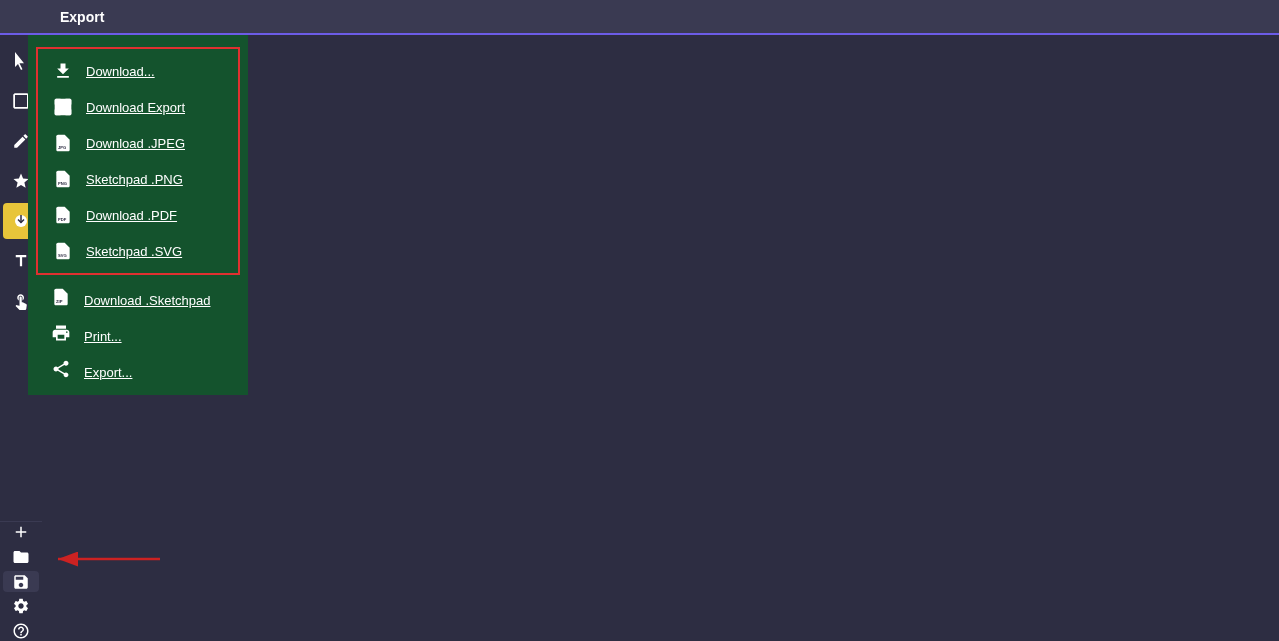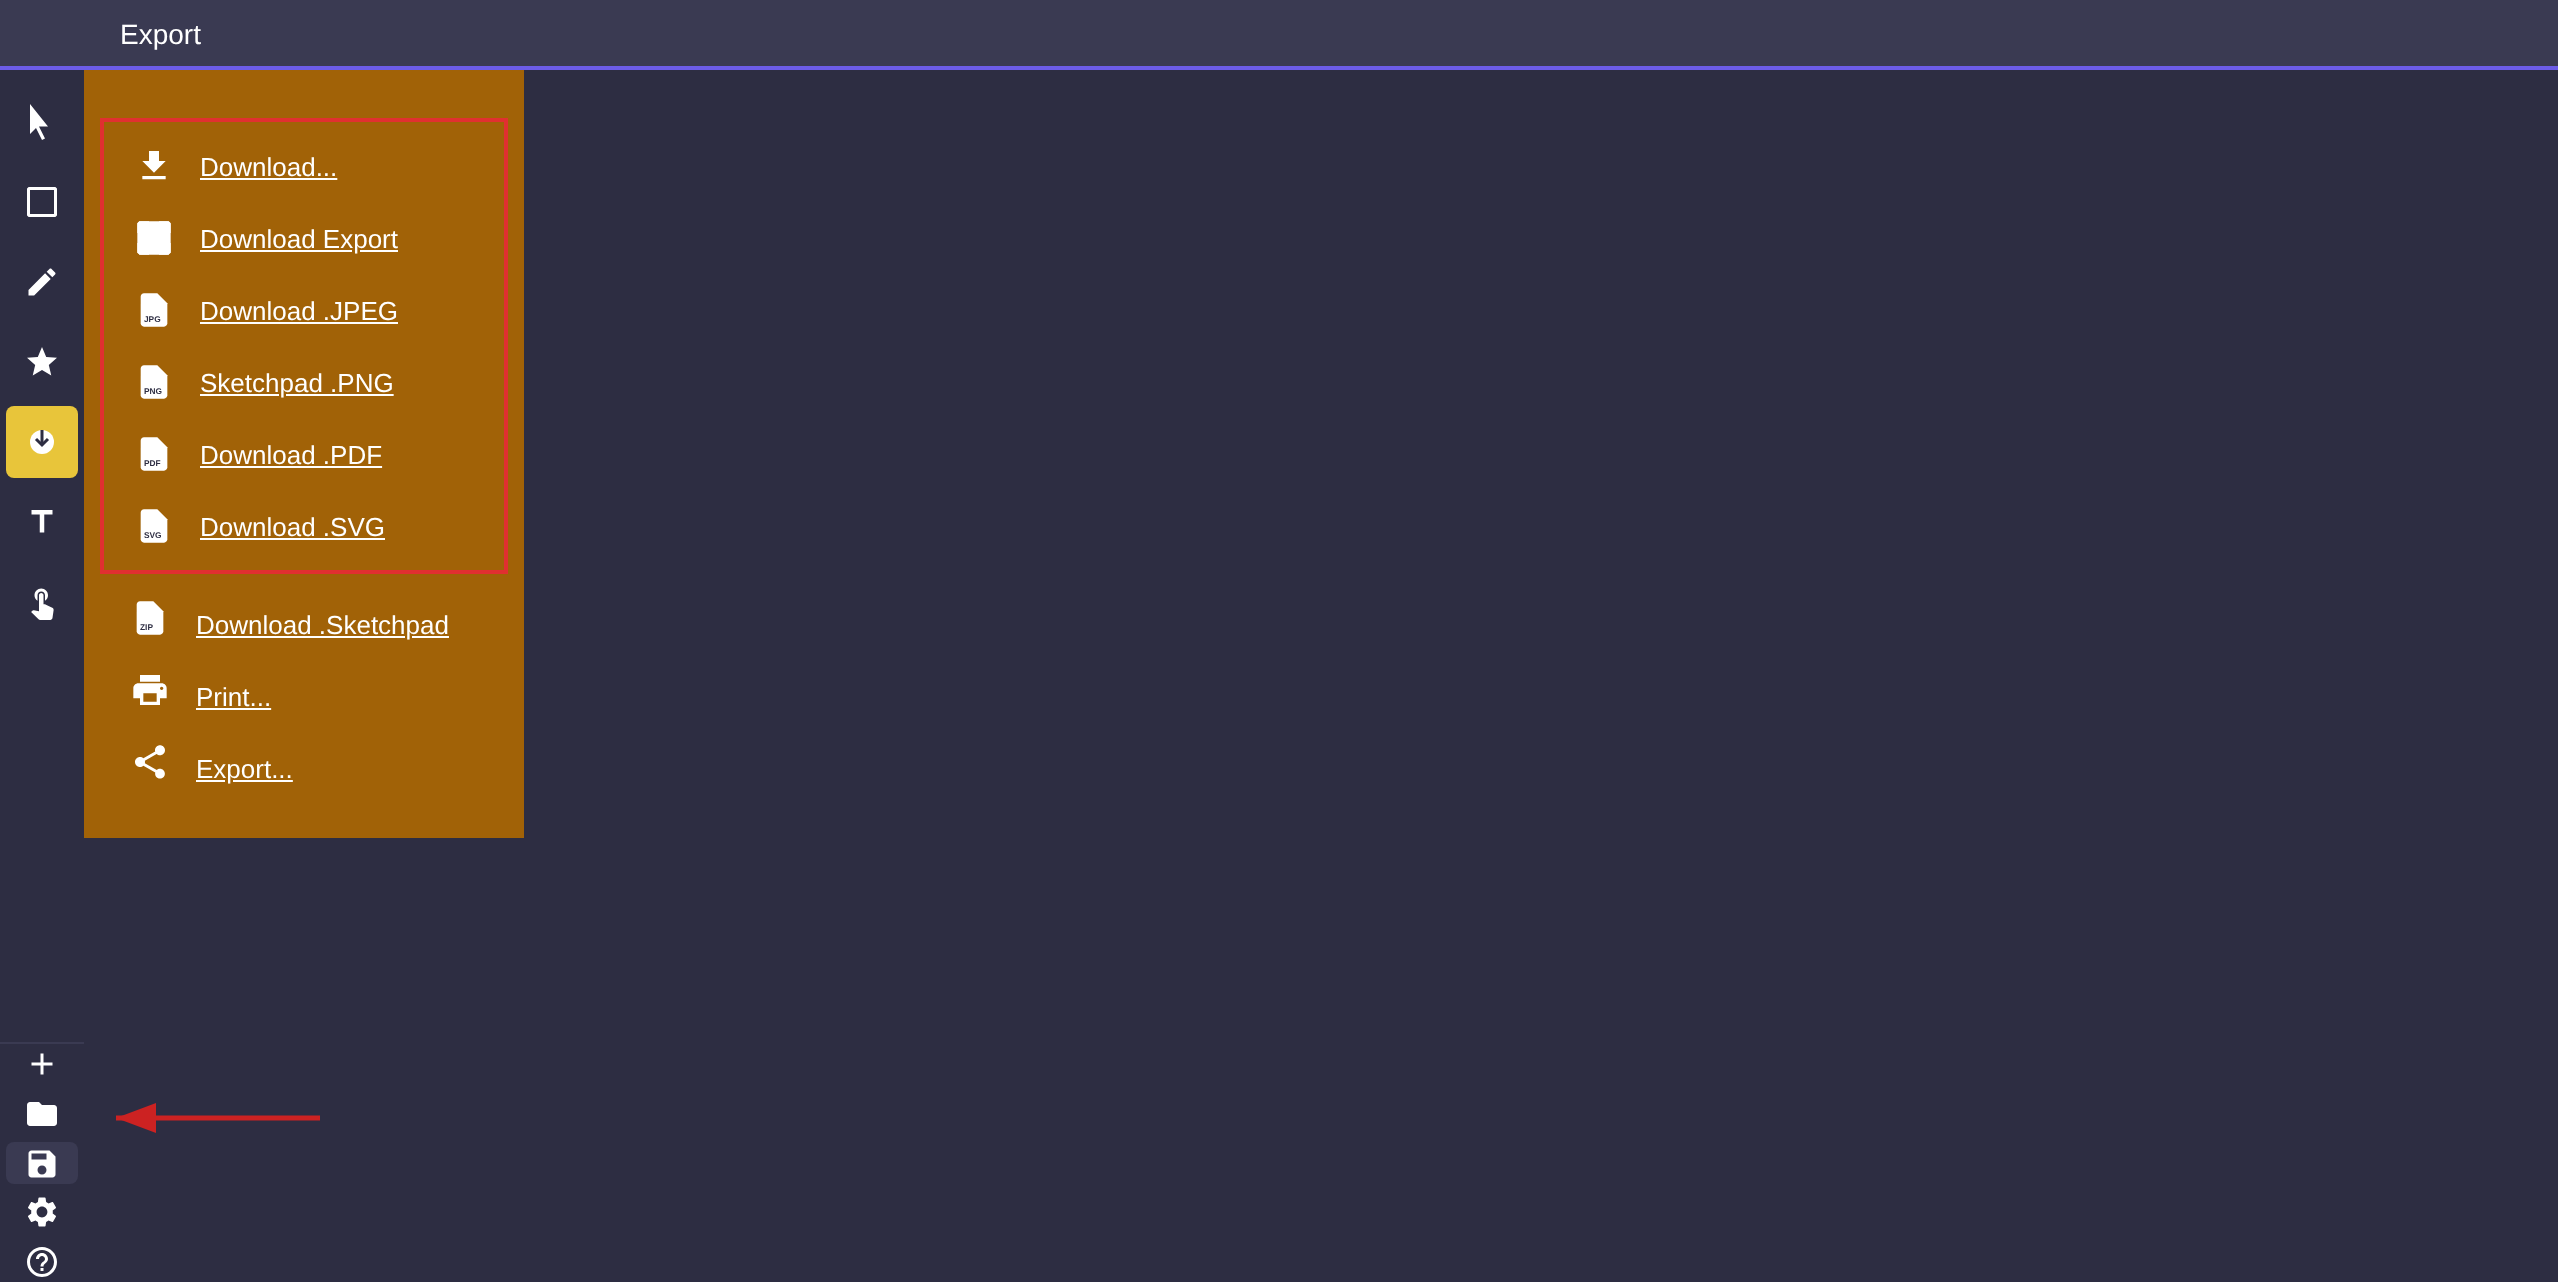--- a/index.html
+++ b/index.html
@@ -17,21 +17,21 @@
       background-color: #3a3a52;
       height: 35px;
       display: flex;
       align-items: center;
       padding-left: 60px;
       border-bottom: 2px solid #6c5ce7;
     }
     .top-bar-title {
       color: #ffffff;
       font-size: 14px;
-      font-weight: normal;
+      font-weight: bold;
     }
 
     
     .left-sidebar {
       position: absolute;
       top: 35px;
       left: 0;
       width: 42px;
       height: calc(641px - 35px - 120px);
       background-color: #2d2d42;
@@ -55,24 +55,24 @@
     }
     .sidebar-icon.active {
       background-color: #e8c53a;
       color: #2d2d42;
     }
 
     
     .export-panel {
       position: absolute;
       top: 35px;
-      left: 42px;
+      left: 28px;
       width: 220px;
-      background-color: #a16207;
-      padding: 20px 0;
+      background-color: #14532d;
+      padding: 8px 0;
     }
 
     .export-section-highlighted {
       border: 2px solid #e03030;
       margin: 4px 8px;
       padding: 4px 0;
     }
 
     .export-item {
       display: flex;
@@ -258,21 +258,21 @@
       <span>Download .PDF</span>
     </div>
 
     <div class="export-item">
       <div class="icon-box">
         <svg width="20" height="20" viewBox="0 0 24 24">
             <path d="M14 2H6c-1.1 0-2 .9-2 2v16c0 1.1.9 2 2 2h12c1.1 0 2-.9 2-2V8l-6-6z"></path>
             <text x="6" y="19" font-size="5" fill="#2d2d42" font-family="Arial" font-weight="bold">SVG</text>
           </svg>
       </div>
-      <span>Download .SVG</span>
+      <span>Sketchpad .SVG</span>
     </div>
   </div>
 
   <div class="export-item-outside">
     <div class="icon-box">
       <svg width="20" height="20" viewBox="0 0 24 24">
           <path d="M14 2H6c-1.1 0-2 .9-2 2v16c0 1.1.9 2 2 2h12c1.1 0 2-.9 2-2V8l-6-6z"></path>
           <text x="6" y="19" font-size="5" fill="#2d2d42" font-family="Arial" font-weight="bold">ZIP</text>
         </svg>
     </div>

